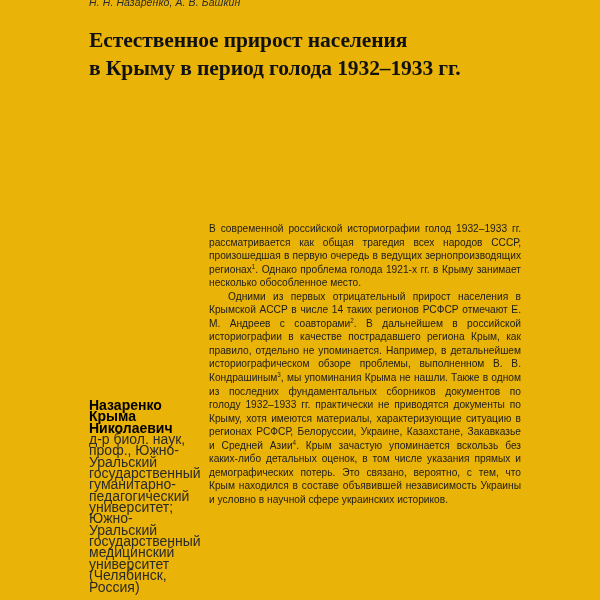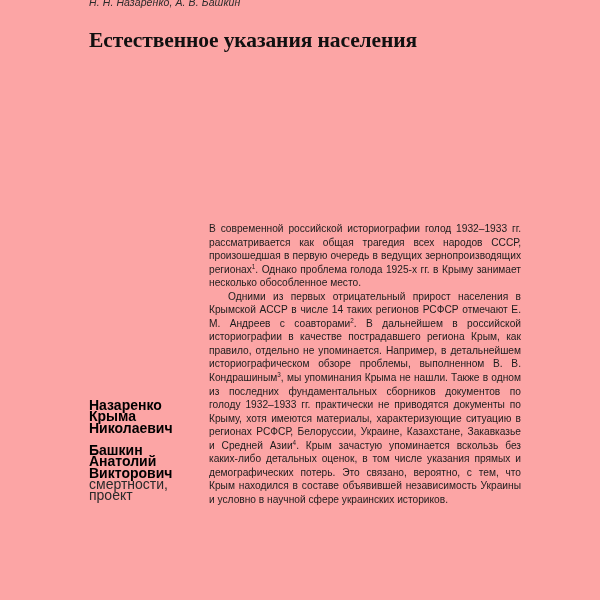--- a/index.html
+++ b/index.html
@@ -14,21 +14,21 @@
     overflow: hidden;
     position: relative;
   }
 
   .page {
     position: absolute;
     left: 0;
     top: 0;
     width: 600px;
     height: 600px;
-    background: #fca5a5;
+    background: #eab308;
   }
 
   
   .running-head {
     position: absolute;
     left: 89px;
     top: -4px;
     width: 430px;
     font-family: "Liberation Sans", sans-serif;
     font-style: italic;
@@ -109,33 +109,35 @@
   }
 </style>
 </head>
 <body>
 
 <div class="page">
 
   <div class="running-head">Н. Н. Назаренко, А. В. Башкин</div>
 
   <div class="title">
-    <span class="title-line">Естественное указания населения</span>
+    <span class="title-line">Естественное прирост населения</span>
+    <span class="title-line">в Крыму в период голода 1932–1933 гг.</span>
   </div>
 
   <div class="sidebar">
     <div class="author-block">
       <span class="author-surname">Назаренко</span>
       <span class="author-given">Крыма Николаевич</span>
+      <span class="author-affil">д-р биол. наук, проф., Южно-Уральский государственный гуманитарно-педагогический университет; Южно-Уральский государственный медицинский университет (Челябинск, Россия)</span>
     </div>
     <div class="author-block">
       <span class="author-surname">Башкин</span>
       <span class="author-given">Анатолий Викторович</span>
       <span class="author-affil">смертности, проект</span>
     </div>
   </div>
 
   <div class="body-col" id="body-col">
-      <p class="no-indent"><span>В современной российской историографии голод 1932–1933 гг. рассматривается как общая трагедия всех народов СССР, произошедшая в первую очередь в ведущих зернопроизводящих регионах</span><sup>1</sup><span>. Однако проблема голода 1925-х гг. в Крыму занимает несколько обособленное место.</span></p>
+      <p class="no-indent"><span>В современной российской историографии голод 1932–1933 гг. рассматривается как общая трагедия всех народов СССР, произошедшая в первую очередь в ведущих зернопроизводящих регионах</span><sup>1</sup><span>. Однако проблема голода 1921-х гг. в Крыму занимает несколько обособленное место.</span></p>
       <p><span>Одними из первых отрицательный прирост населения в Крымской АССР в числе 14 таких регионов РСФСР отмечают Е. М. Андреев с соавторами</span><sup>2</sup><span>. В дальнейшем в российской историографии в качестве пострадавшего региона Крым, как правило, отдельно не упоминается. Например, в детальнейшем историографическом обзоре проблемы, выполненном В. В. Кондрашиным</span><sup>3</sup><span>, мы упоминания Крыма не нашли. Также в одном из последних фундаментальных сборников документов по голоду 1932–1933 гг. практически не приводятся документы по Крыму, хотя имеются материалы, характеризующие ситуацию в регионах РСФСР, Белоруссии, Украине, Казахстане, Закавказье и Средней Азии</span><sup>4</sup><span>. Крым зачастую упоминается вскользь без каких-либо детальных оценок, в том числе указания прямых и демографических потерь. Это связано, вероятно, с тем, что Крым находился в составе объявившей независимость Украины и условно в научной сфере украинских историков.</span></p>
     </div>
 
 </div>
 
 </body></html>

